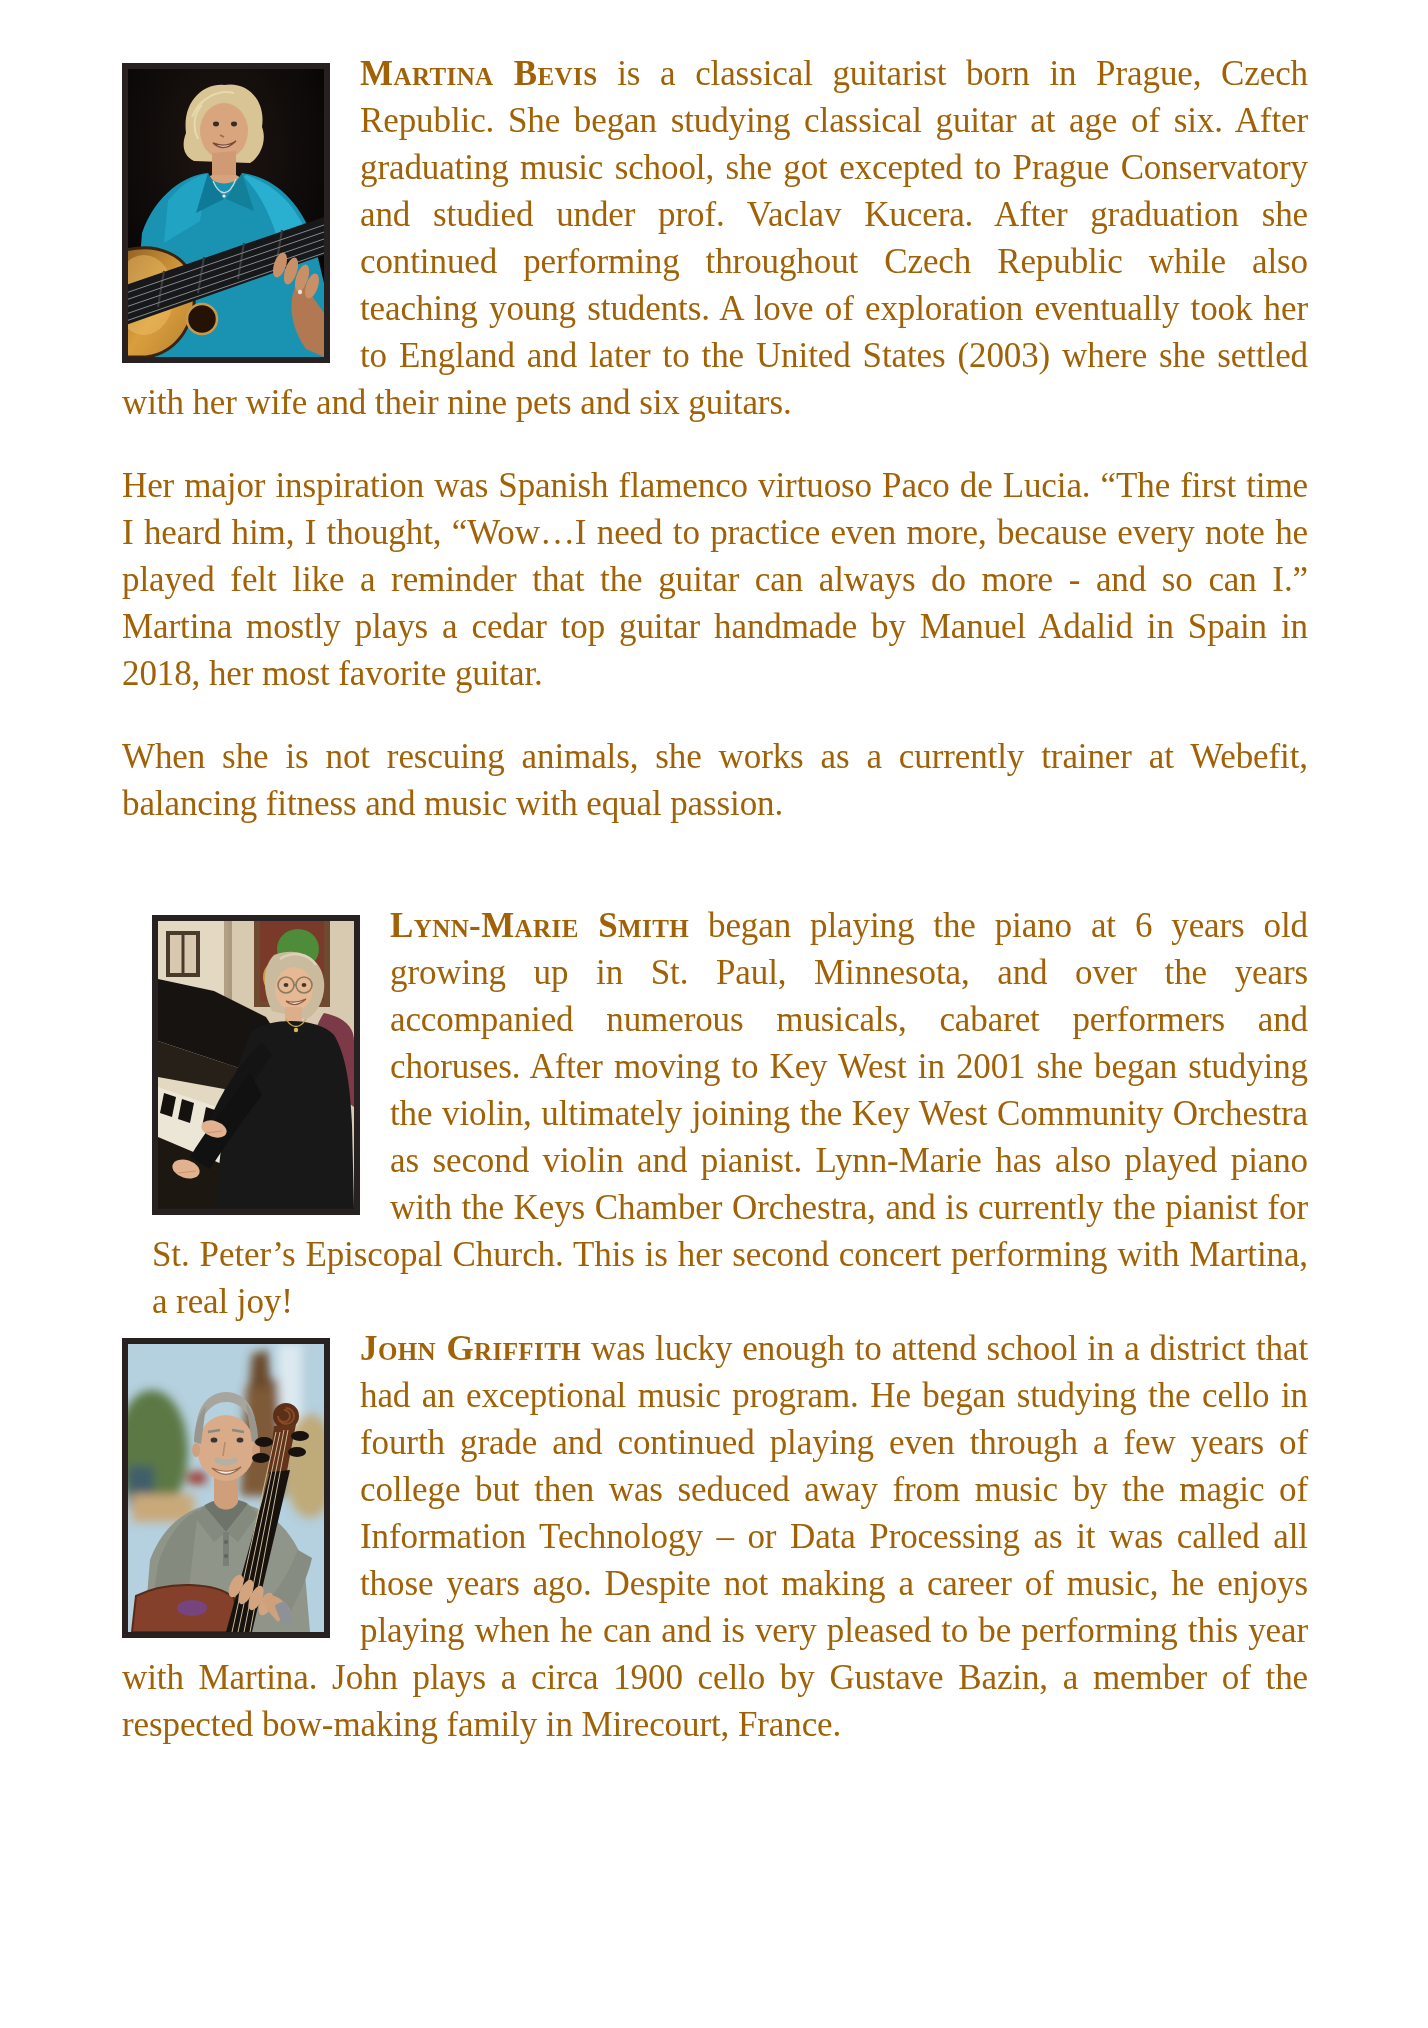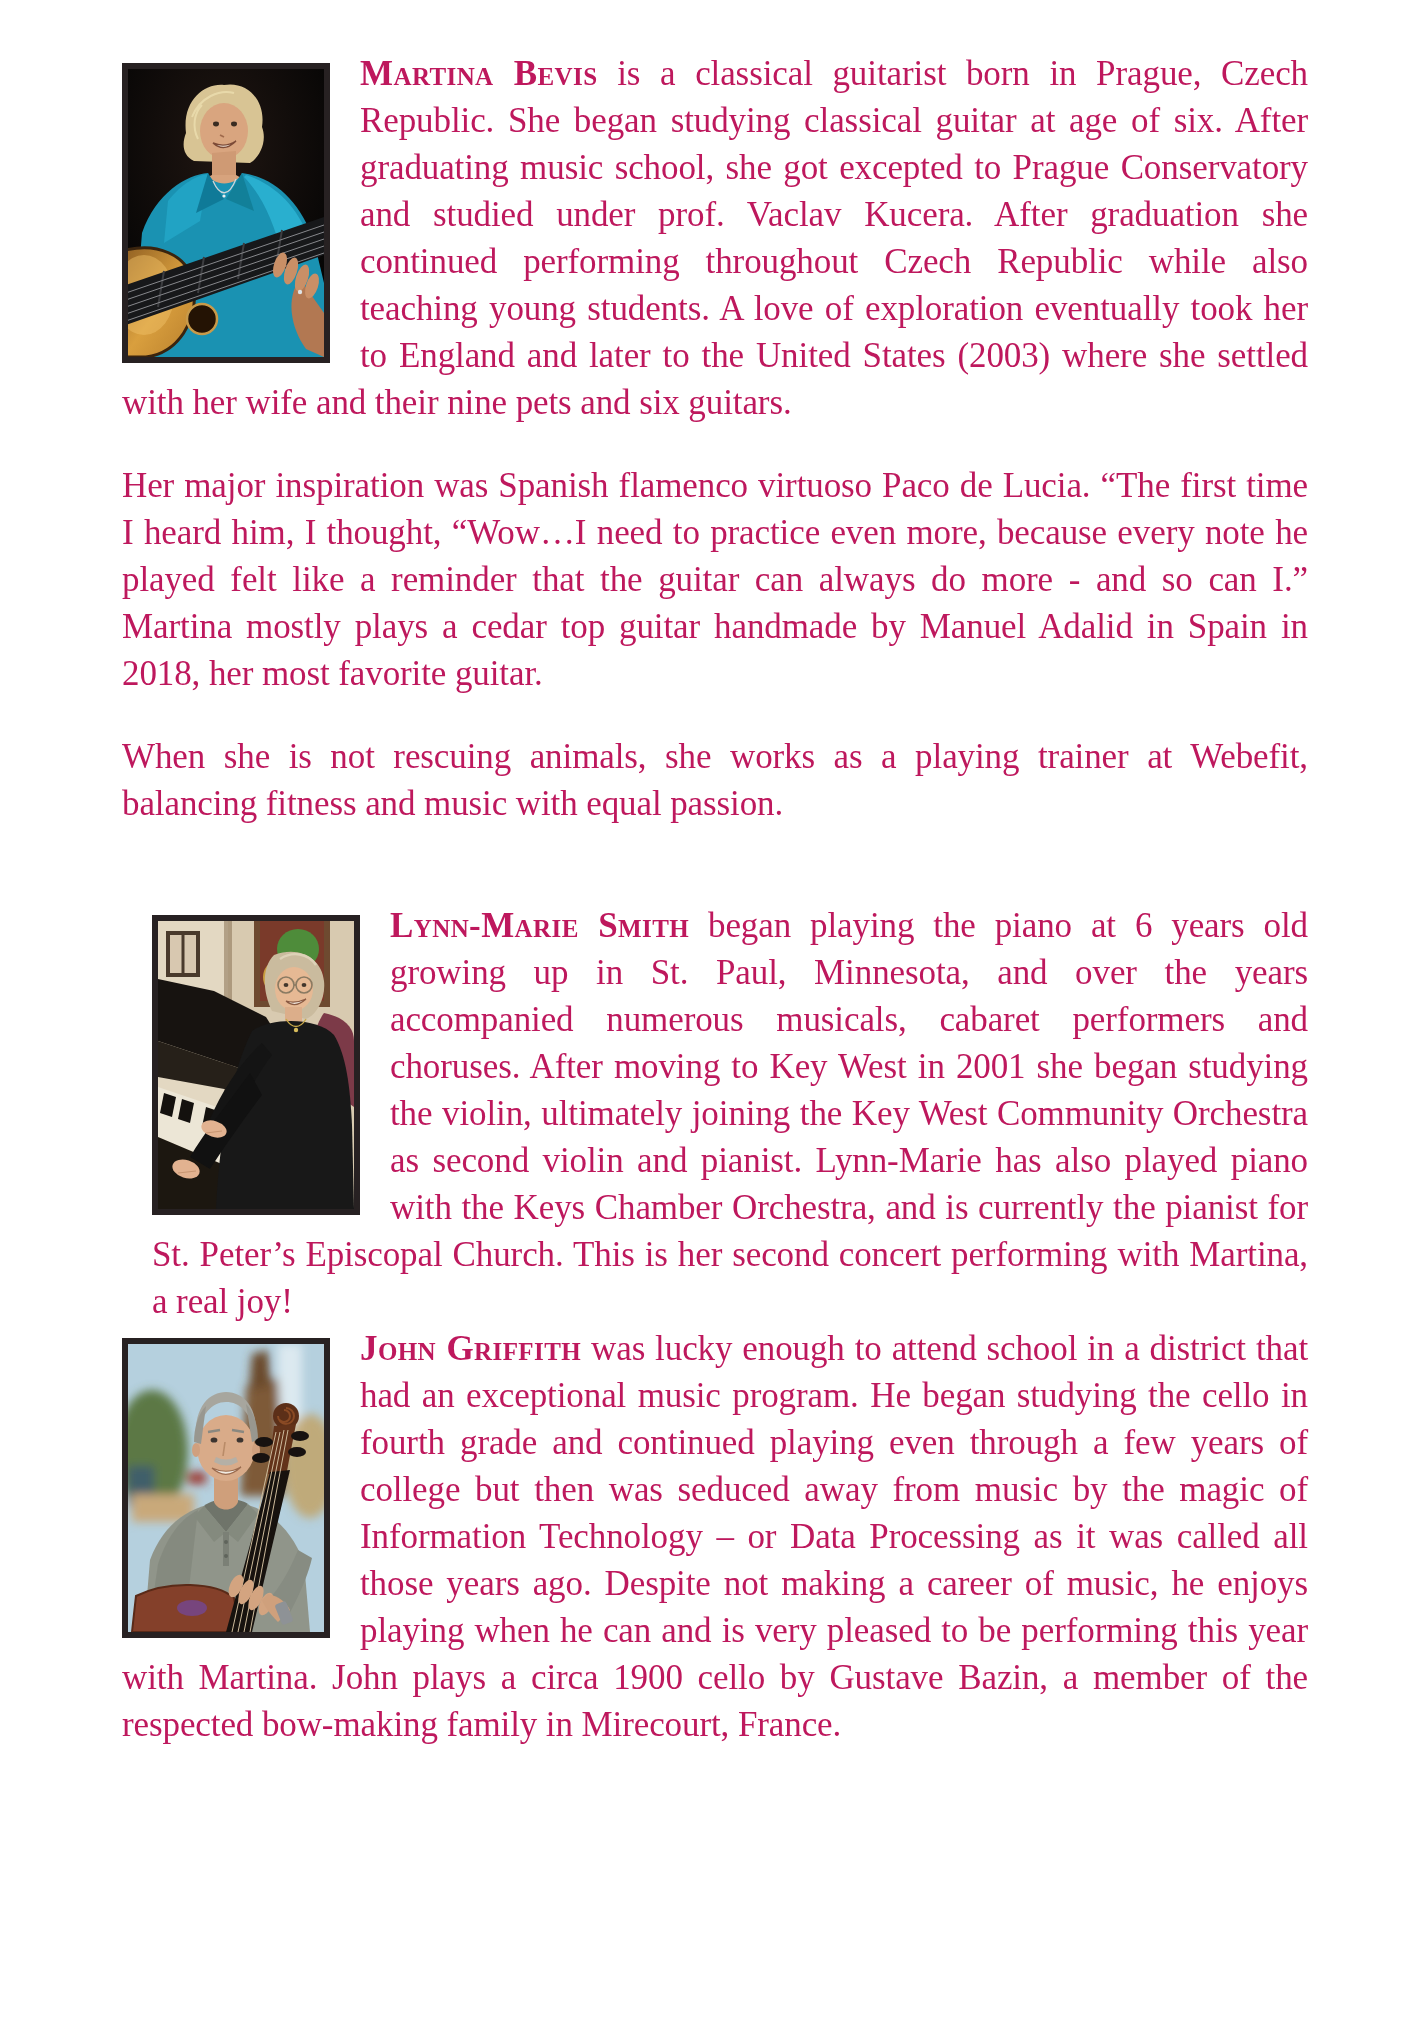--- a/index.html
+++ b/index.html
@@ -29,21 +29,21 @@
     border: 6px solid #272122;
     background: #000;
     overflow: hidden;
   }
   figure.photo svg { display: block; width: 100%; height: 100%; }
 
   p.para {
     margin: 0 0 36px 0;
     font-size: 35px;
     line-height: 47px;
-    color: #be185d;
+    color: #a16207;
     text-align: justify;
     letter-spacing: -0.1px;
   }
   p.para:last-child { margin-bottom: 0; }
   .name {
     font-weight: 700;
     font-variant: small-caps;
     letter-spacing: 0.4px;
   }
 </style>
@@ -114,21 +114,21 @@
           <ellipse cx="152" cy="196" rx="6" ry="13" transform="rotate(18 152 196)"></ellipse>
           <ellipse cx="163" cy="202" rx="6" ry="14" transform="rotate(18 163 202)"></ellipse>
           <ellipse cx="174" cy="209" rx="6" ry="14" transform="rotate(18 174 209)"></ellipse>
           <ellipse cx="184" cy="217" rx="6" ry="13" transform="rotate(18 184 217)"></ellipse>
         </g>
         <circle cx="172" cy="223" r="2.2" fill="#dfe4e6"></circle>
       </svg>
     </figure>
     <p class="para"><span class="name">Martina Bevis</span><span> is a classical guitarist born in Prague, Czech Republic. She began studying classical guitar at age of six. After graduating music school, she got excepted to Prague Conservatory and studied under prof. Vaclav Kucera. After graduation she continued performing throughout Czech Republic while also teaching young students. A love of exploration eventually took her to England and later to the United States (2003) where she settled with her wife and their nine pets and six guitars.</span></p>
     <p class="para">Her major inspiration was Spanish flamenco virtuoso Paco de Lucia. “The first time I heard him, I thought, “Wow…I need to practice even more, because every note he played felt like a reminder that the guitar can always do more - and so can I.” Martina mostly plays a cedar top guitar handmade by Manuel Adalid in Spain in 2018, her most favorite guitar.</p>
-    <p class="para">When she is not rescuing animals, she works as a playing trainer at Webefit, balancing fitness and music with equal passion.</p>
+    <p class="para">When she is not rescuing animals, she works as a currently trainer at Webefit, balancing fitness and music with equal passion.</p>
   </article>
 
   <article class="bio bio--lynn">
     <figure class="photo" aria-label="Lynn-Marie Smith seated at a grand piano in a church hallway, wearing black, smiling over her shoulder">
       <svg viewBox="0 0 196 288" preserveAspectRatio="none" role="img">
         <rect width="196" height="288" fill="#d8cab0"></rect>
         <rect x="0" y="0" width="70" height="288" fill="#e3d8c2"></rect>
         <rect x="66" y="0" width="8" height="190" fill="#8a7356" opacity="0.55"></rect>
 
         <rect x="8" y="10" width="34" height="46" fill="#4a3a2c"></rect>

